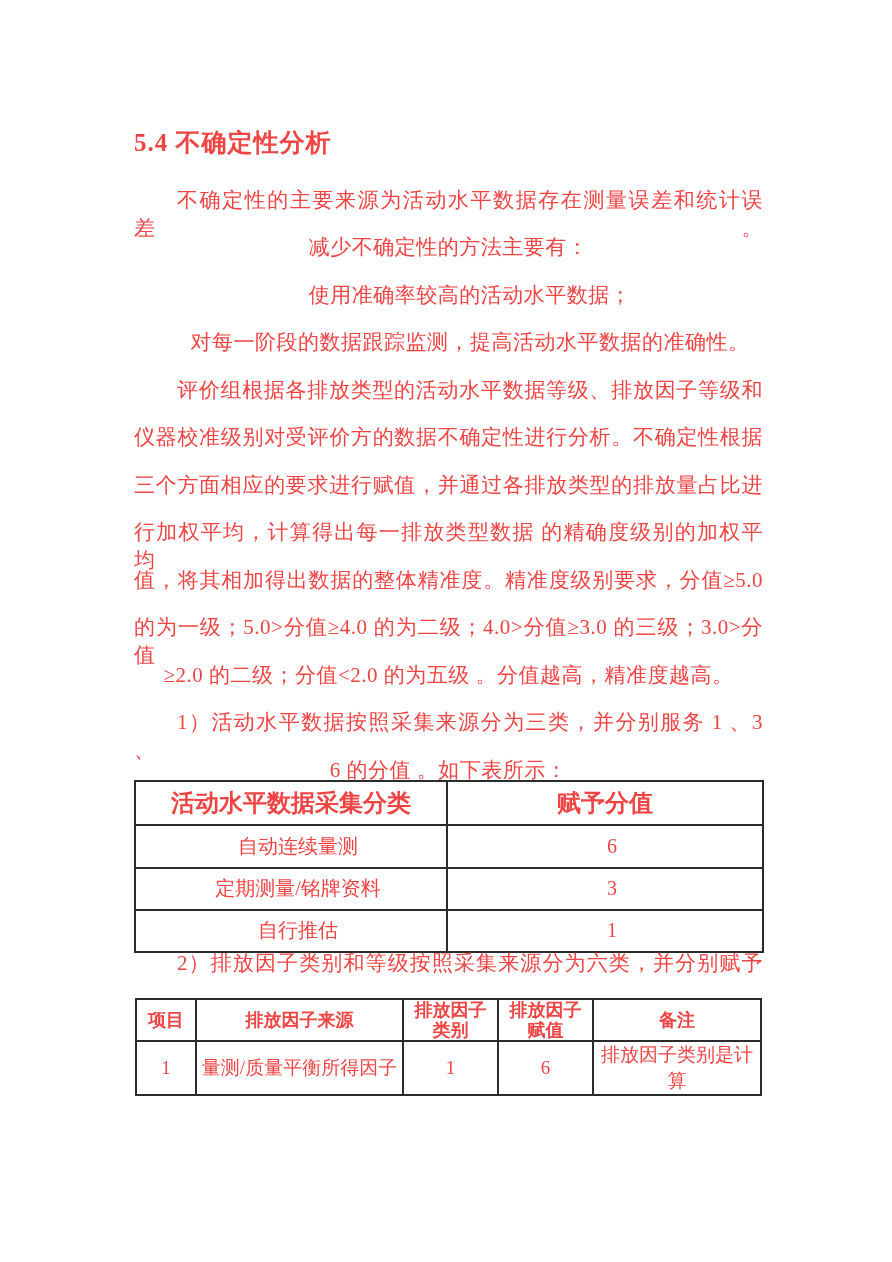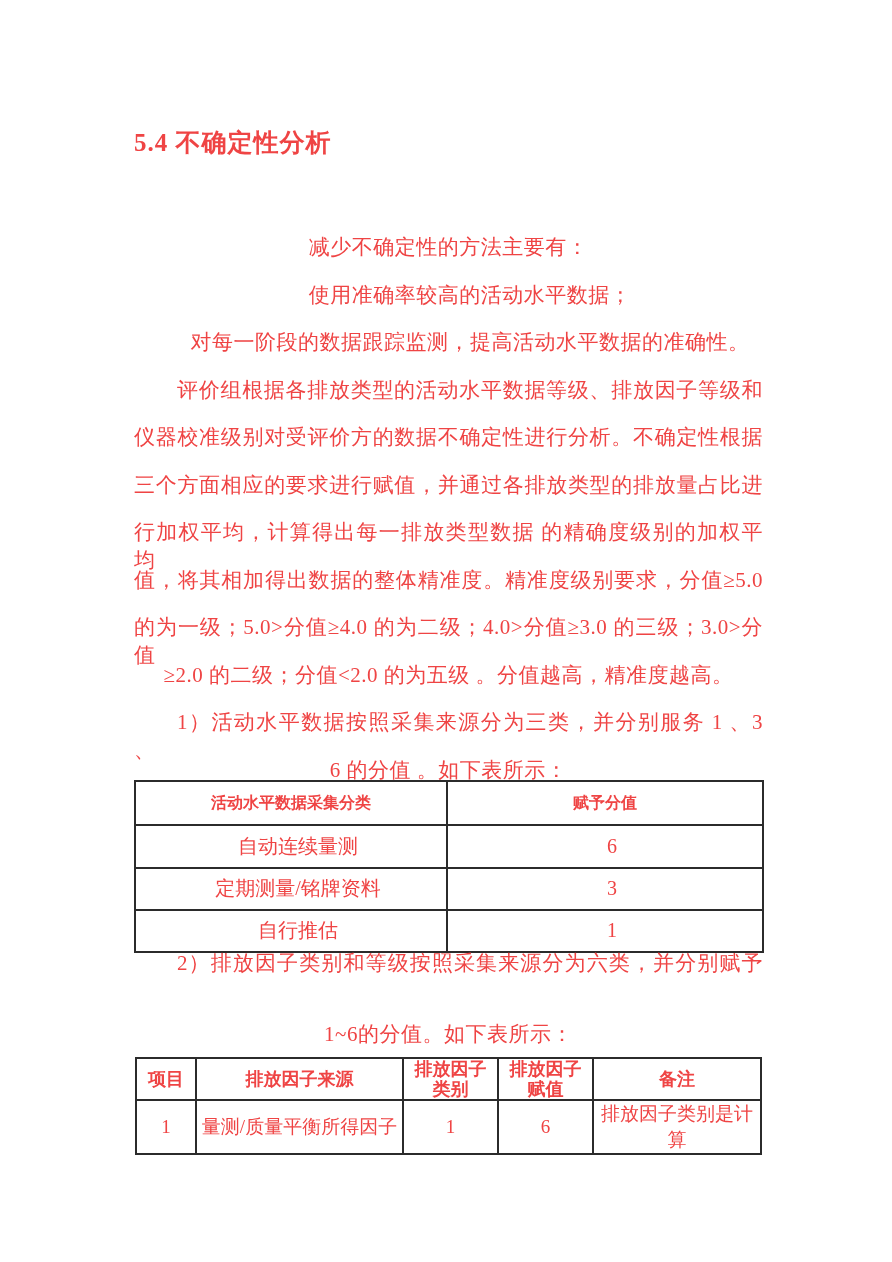--- a/index.html
+++ b/index.html
@@ -53,29 +53,29 @@
     padding: 0 2px;
     overflow: hidden;
   }
   #table1 {
     left: 134px;
     top: 780px;
     width: 628px;
     height: 173px;
   }
   #table1 th {
-    font-size: 16px;
+    font-size: 24px;
     font-weight: bold;
     height: 41px;
   }
   #table1 td { font-size: 20px; height: 39px; padding-left: 16px; }
   #table1 td.score { font-size: 20px; }
   #table2 {
     left: 135px;
-    top: 1057px;
+    top: 998px;
     width: 627px;
     height: 85px;
   }
   #table2 th {
     font-size: 18px;
     font-weight: bold;
     line-height: 20px;
     height: 37px;
   }
   #table2 td { font-size: 19px; height: 40px; }
@@ -89,20 +89,21 @@
     font-size: 15px;
   }
 </style>
 </head>
 <body>
 
 <div class="page">
 
   <div class="heading">5.4 不确定性分析</div>
 
+  <div class="line indent full" style="top:186px">不确定性的主要来源为活动水平数据存在测量误差和统计误差。</div>
   <div class="line" style="top:233px">减少不确定性的方法主要有：</div>
   <div class="line indent" style="top:281px">使用准确率较高的活动水平数据；</div>
   <div class="line indent" style="top:328px">对每一阶段的数据跟踪监测，提高活动水平数据的准确性。</div>
   <div class="line indent full" style="top:376px">评价组根据各排放类型的活动水平数据等级、排放因子等级和</div>
   <div class="line full" style="top:471px">三个方面相应的要求进行赋值，并通过各排放类型的排放量占比进</div>
   <div class="line full" style="top:423px">仪器校准级别对受评价方的数据不确定性进行分析。不确定性根据</div>
   <div class="line full" style="top:518px">行加权平均，计算得出每一排放类型数据 的精确度级别的加权平均</div>
   <div class="line full" style="top:566px">值，将其相加得出数据的整体精准度。精准度级别要求，分值≥5.0</div>
   <div class="line full" style="top:613px">的为一级；5.0&gt;分值≥4.0 的为二级；4.0&gt;分值≥3.0 的三级；3.0&gt;分值</div>
   <div class="line" style="top:661px">≥2.0 的二级；分值&lt;2.0 的为五级 。分值越高，精准度越高。</div>

